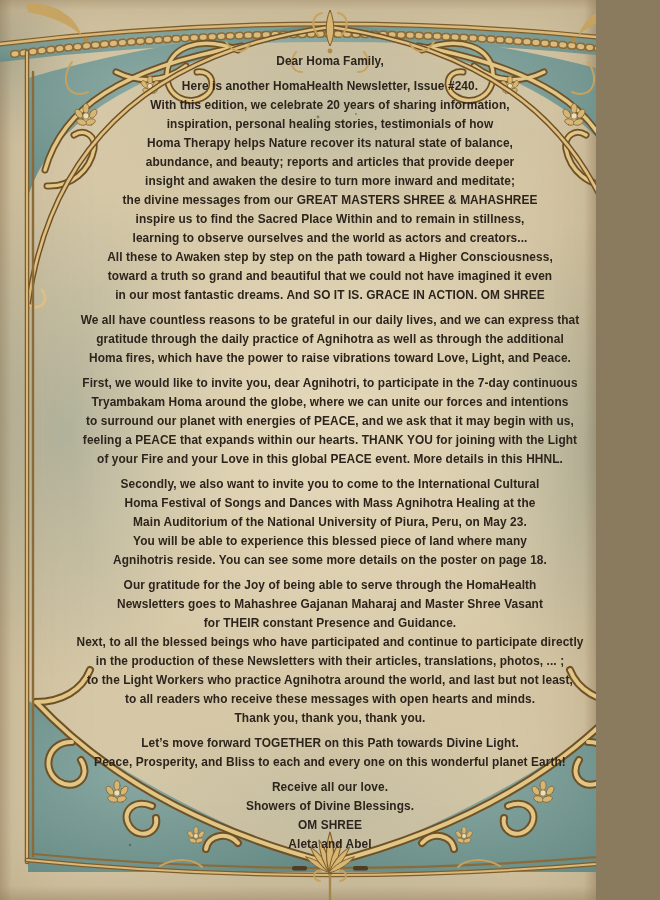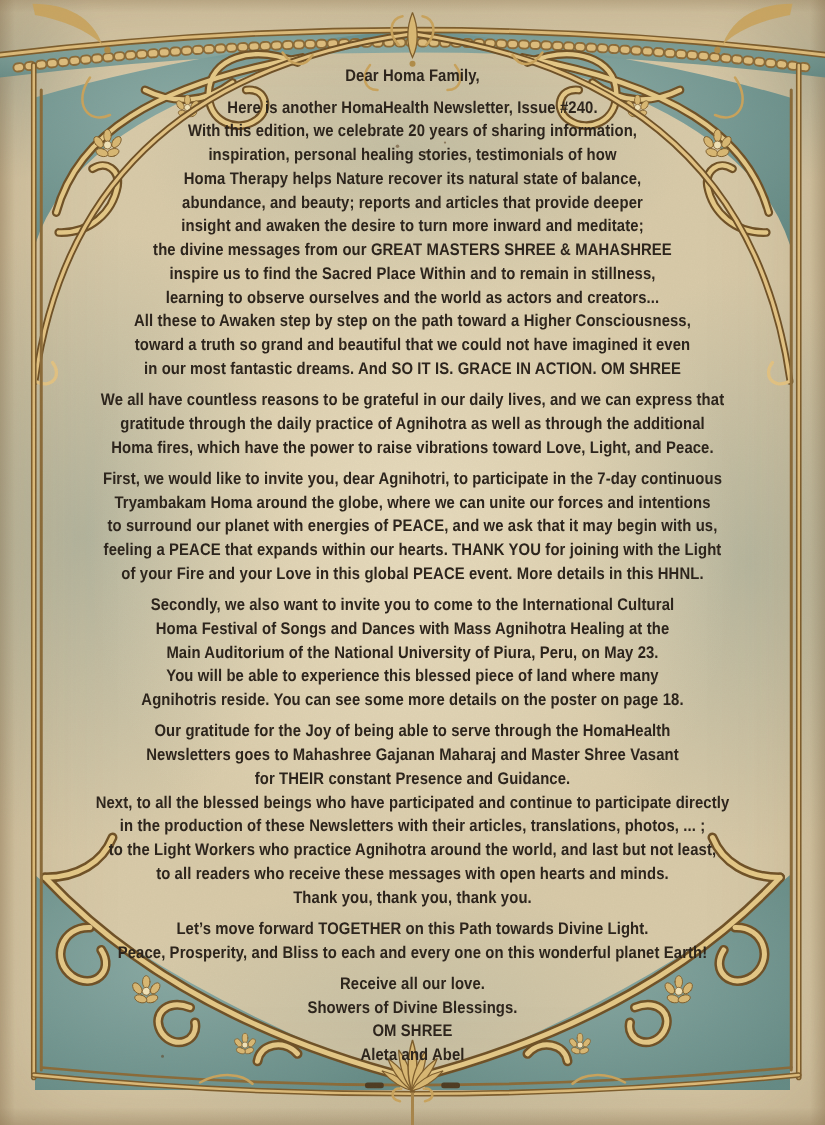--- a/index.html
+++ b/index.html
@@ -1,17 +1,17 @@
 <!DOCTYPE html>
 <html style="--parchment: #d8caa9; --parchment_light: #e8ddc0; --ink: #2d251d; --gold: #c9a35c; --gold_dark: #7c5c2c; --gold_light: #eedcab; --teal: #6f9695;"><head>
 <meta charset="utf-8">
 <style>
   html,body{margin:0;padding:0;background:#8a7a5e;}
   .page{
-    position:relative;width:660px;height:900px;overflow:hidden;
+    position:relative;width:596px;height:900px;overflow:hidden;
     font-family:"Liberation Sans",sans-serif;
     background:
       radial-gradient(420px 500px at 330px 430px, rgba(232,221,192,.9) 0%, rgba(232,221,192,0) 62%),
       radial-gradient(240px 360px at 66px 430px, rgba(96,132,134,.30), rgba(96,132,134,0) 70%),
       radial-gradient(220px 330px at 598px 450px, rgba(96,132,134,.27), rgba(96,132,134,0) 70%),
       radial-gradient(300px 170px at 330px 120px, rgba(110,142,142,.20), rgba(110,142,142,0) 72%),
       radial-gradient(340px 150px at 330px 815px, rgba(110,142,142,.16), rgba(110,142,142,0) 72%),
       radial-gradient(120px 120px at 10px 60px, rgba(100,128,128,.25), rgba(100,128,128,0) 70%),
       radial-gradient(120px 120px at 650px 60px, rgba(100,128,128,.22), rgba(100,128,128,0) 70%),
       linear-gradient(90deg, rgba(150,128,96,.45) 0px, rgba(150,128,96,0) 12px),

